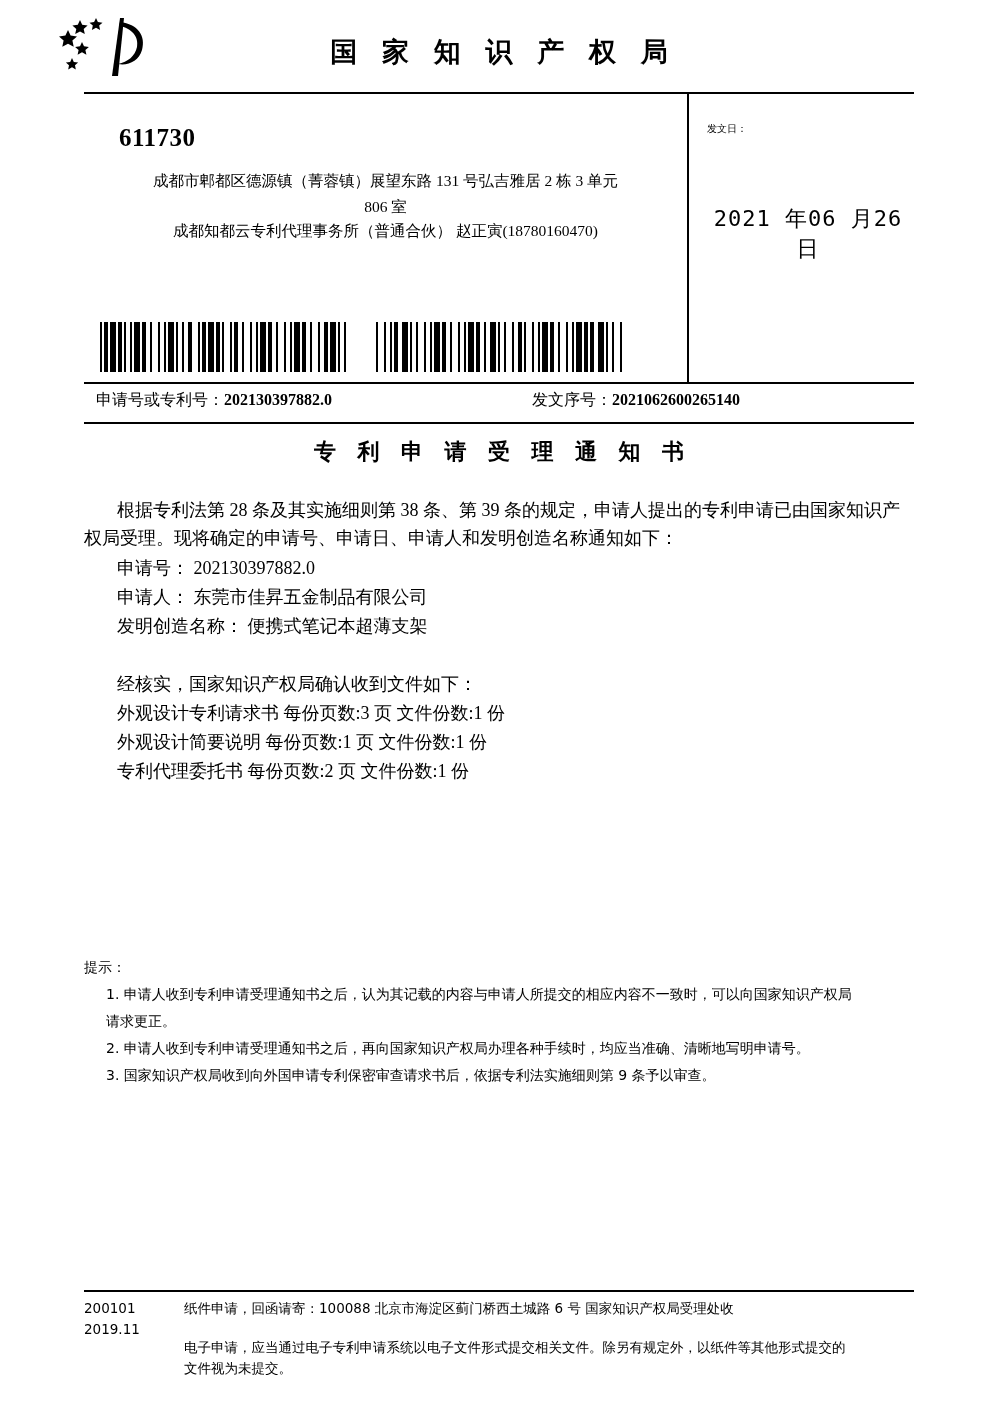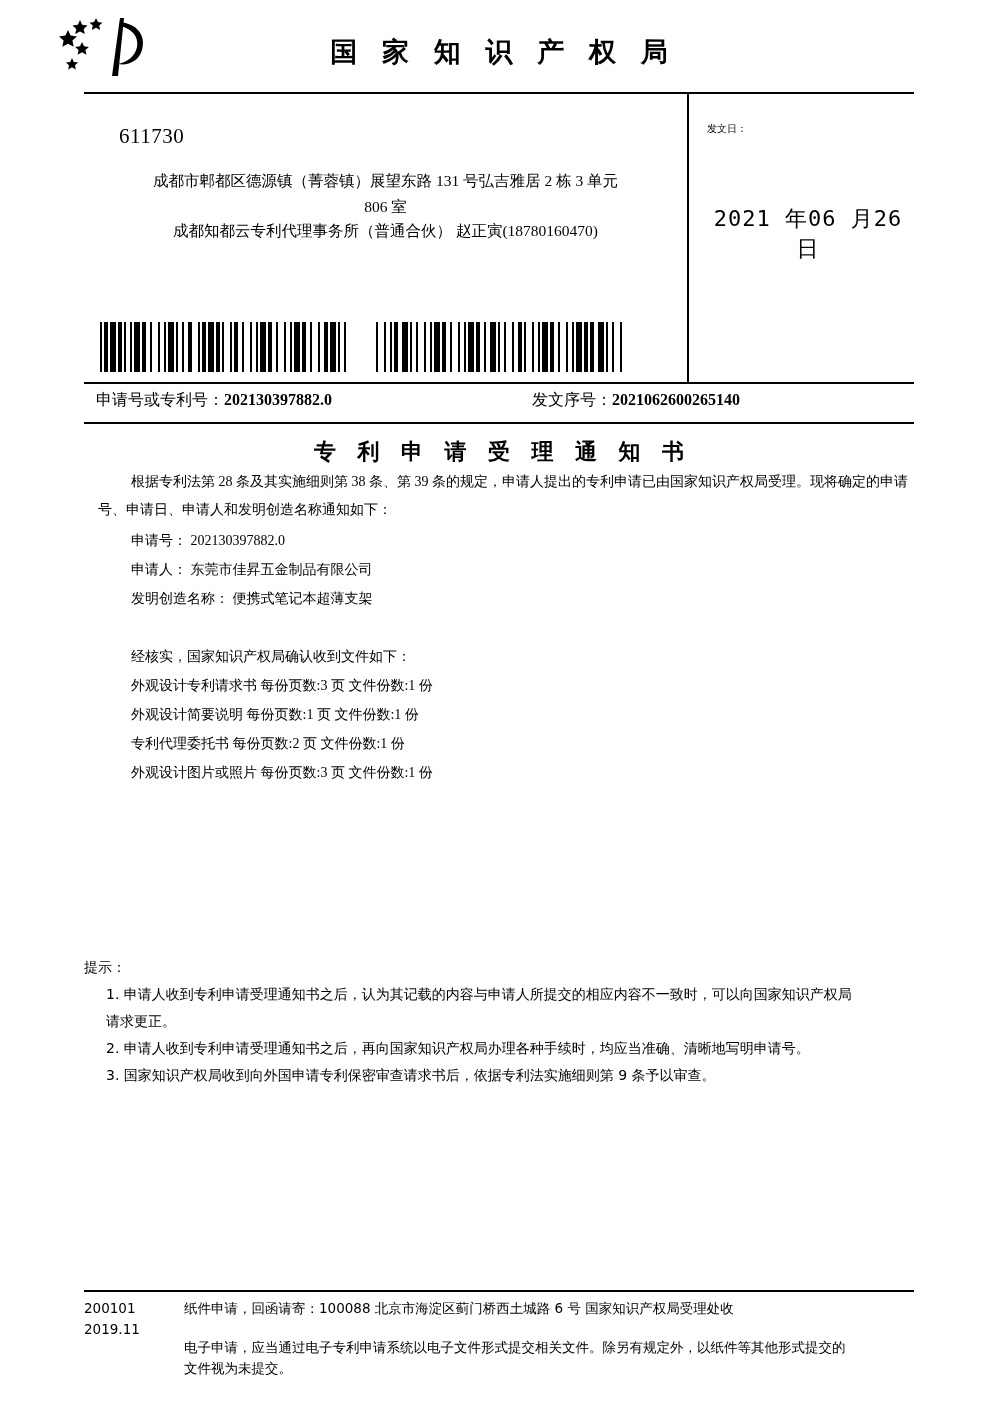--- a/index.html
+++ b/index.html
@@ -63,22 +63,22 @@
     left: 603px;
     top: 0;
     width: 0;
     height: 288px;
     border-left: 2px solid #000;
   }
   .ref-number {
     position: absolute;
     left: 35px;
     top: 30px;
-    font-size: 21px;
-    font-weight: normal;
+    font-size: 25px;
+    font-weight: bold;
     letter-spacing: 0.5px;
   }
   .addr-block {
     position: absolute;
     left: 14px;
     top: 74px;
     width: 575px;
     text-align: center;
     font-size: 15.5px;
     line-height: 26px;
@@ -160,25 +160,24 @@
     font-size: 22px;
     font-weight: bold;
     letter-spacing: 8px;
     text-indent: 8px;
   }
 
   
   .body-text {
     position: absolute;
     left: 84px;
-    top: 468px;
-    width: 830px;
-    font-size: 14px;
+    top: 496px;
+    width: 830px;
+    font-size: 18px;
     line-height: 28px;
-    margin-left: 14px;
   }
   .para {
     text-indent: 33px;
     margin: 0 0 2px 0;
   }
   .field-list {
     margin: 0;
     padding: 0;
   }
   .field-line {
@@ -315,21 +314,20 @@
       <div class="field-line">申请号： 202130397882.0</div>
       <div class="field-line">申请人： 东莞市佳昇五金制品有限公司</div>
       <div class="field-line">发明创造名称： 便携式笔记本超薄支架</div>
     </div>
     <div class="spacer-block"></div>
     <div class="confirm-head">经核实，国家知识产权局确认收到文件如下：</div>
     <div class="field-list">
       <div class="field-line">外观设计专利请求书 每份页数:3 页 文件份数:1 份</div>
       <div class="field-line">外观设计简要说明 每份页数:1 页 文件份数:1 份</div>
       <div class="field-line">专利代理委托书 每份页数:2 页 文件份数:1 份</div>
-      <div class="field-line">外观设计图片或照片 每份页数:3 页 文件份数:1 份</div>
     </div>
   </div>
 
   <div class="notes">
     <div class="notes-title">提示：</div>
     <div class="note-item">1. 申请人收到专利申请受理通知书之后，认为其记载的内容与申请人所提交的相应内容不一致时，可以向国家知识产权局</div>
     <div class="note-item cont">请求更正。</div>
     <div class="note-item">2. 申请人收到专利申请受理通知书之后，再向国家知识产权局办理各种手续时，均应当准确、清晰地写明申请号。</div>
     <div class="note-item">3. 国家知识产权局收到向外国申请专利保密审查请求书后，依据专利法实施细则第 9 条予以审查。</div>
   </div>

